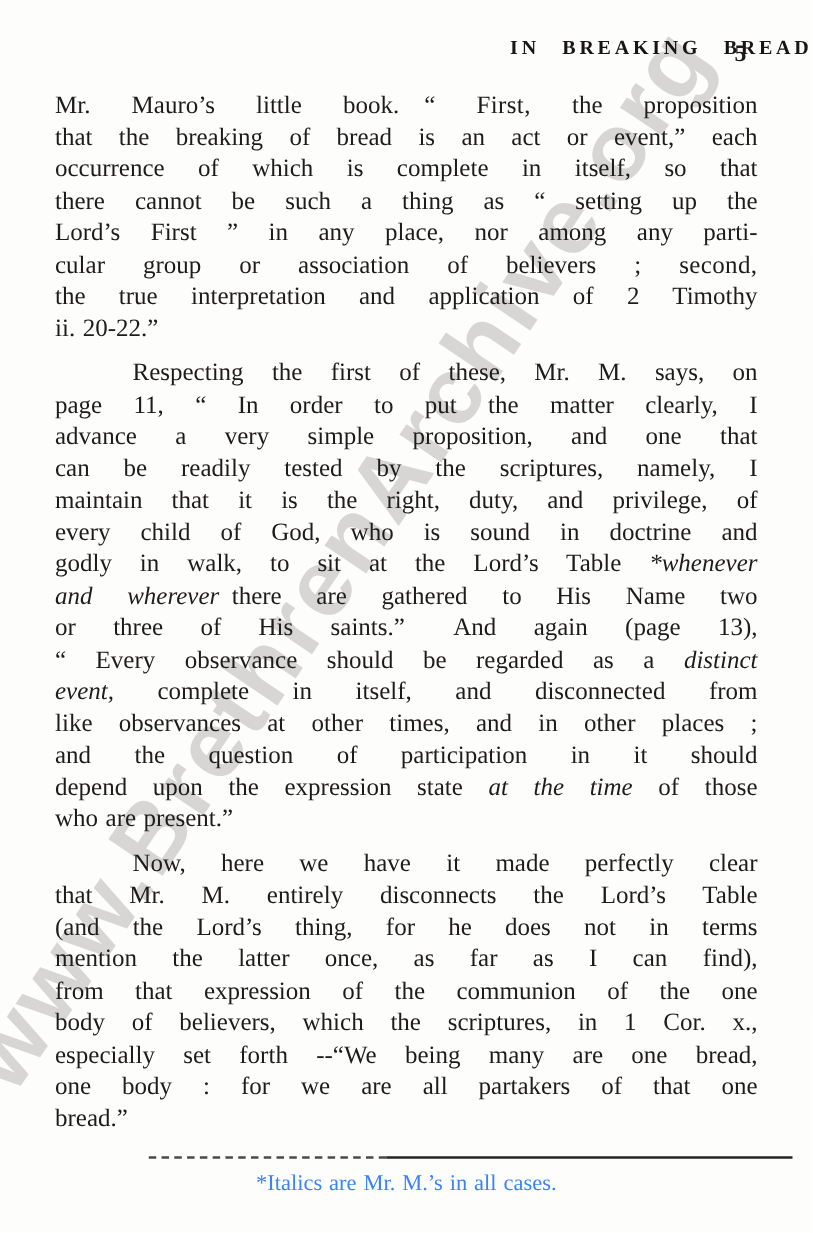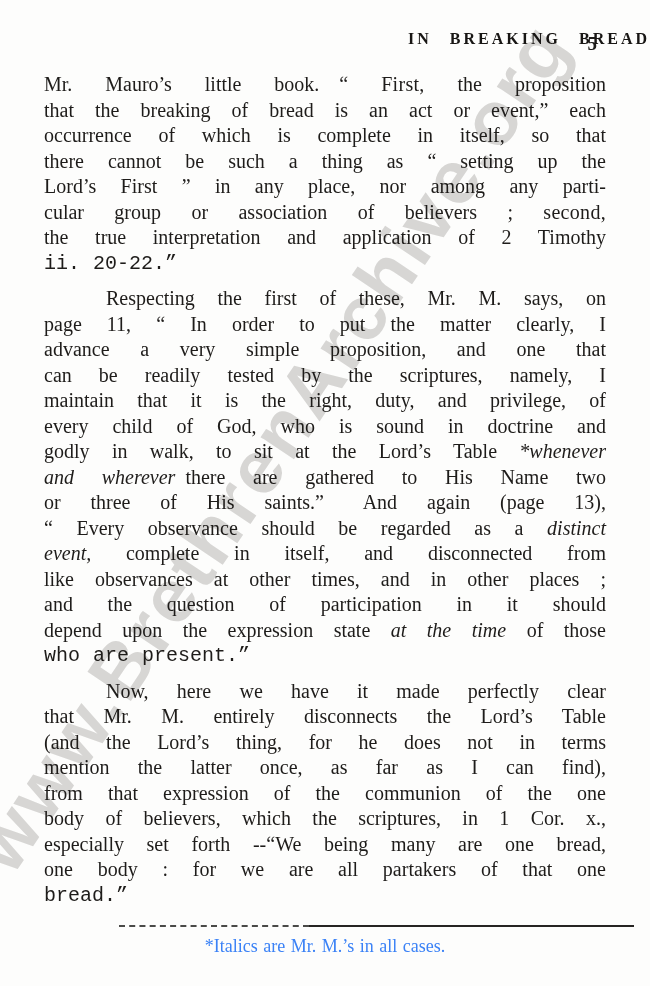--- a/index.html
+++ b/index.html
@@ -44,21 +44,21 @@
   }
   .bodytext {
     margin:16px 44px 0 44px;
     width:562px;
     font-size:20px;
     line-height:25.5px;
     word-spacing:1px;
   }
   .para { margin:0 0 10px 0; }
   .line { text-align:justify; text-align-last:justify; text-justify:inter-word; }
-  .line.end { text-align-last:left;font-family:Liberation Mono, monospace; }
+  .line.end { text-align-last:left; }
   .line.indent { text-indent:62px; }
   .b { font-weight:400; letter-spacing:0.3px; }
   .i { font-style:italic; }
   .footnote-rule {
     display:flex; align-items:center;
     margin:16px 0 7px 75px;
     width:515px;
     height:3px;
   }
   .footnote-rule .dash { width:190px; height:0; border-top:2.5px dashed #4a4a48; }

